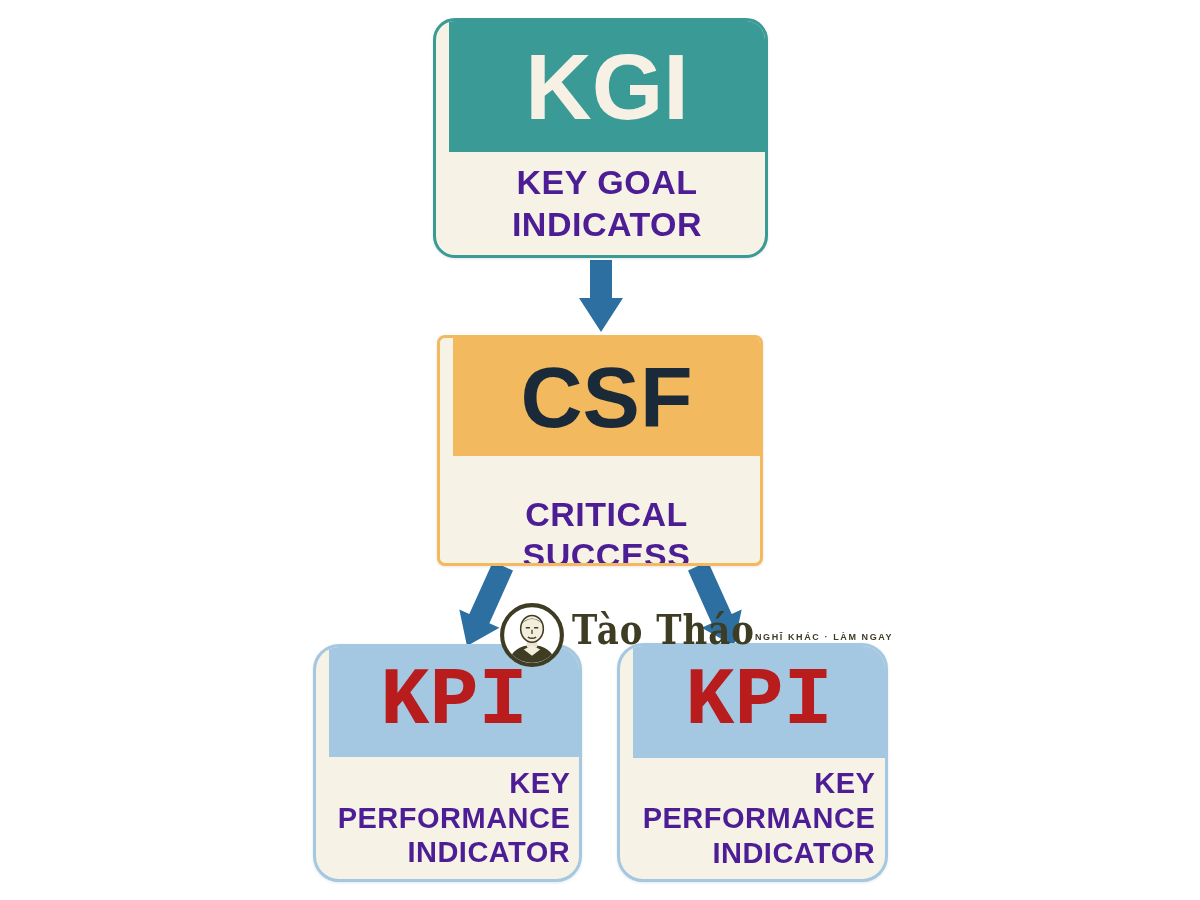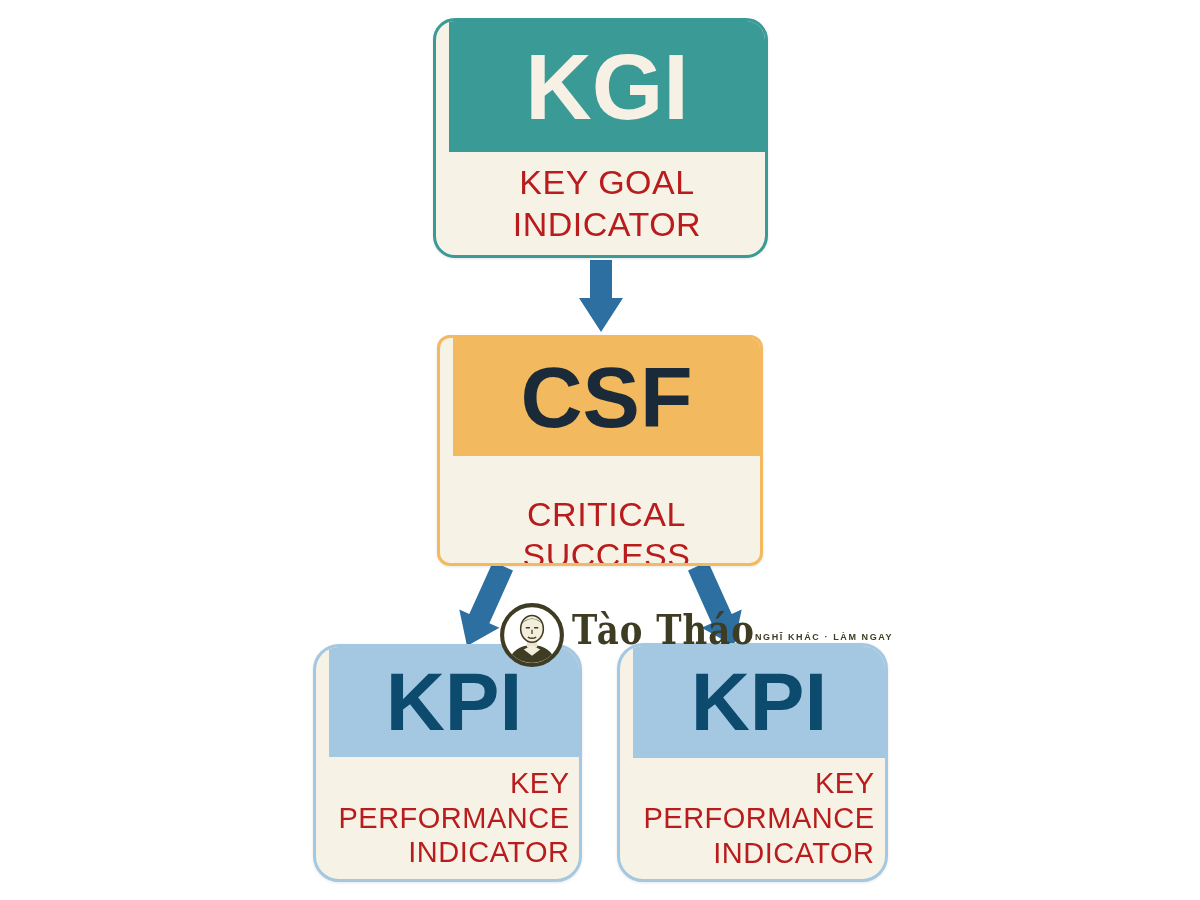--- a/index.html
+++ b/index.html
@@ -13,37 +13,37 @@
   .box{
     position:absolute;z-index:1;box-sizing:border-box;
     display:flex;flex-direction:column;
     background:#f7f2e6;border:3px solid #000;overflow:hidden;
     box-shadow:0 1px 3px rgba(0,0,0,0.10);
     padding-left:13px;
   }
   .box-header{display:flex;align-items:center;justify-content:center;flex:0 0 auto;}
   .box-body{flex:1 1 auto;display:flex;align-items:center;justify-content:center;text-align:center;}
   .abbr{font-weight:700;line-height:1;letter-spacing:0;}
-  .label{font-weight:400;color:#b91c1c;white-space:pre-line;line-height:1.22;letter-spacing:0.5px;}
+  .label{font-weight:700;color:#4c1d95;white-space:pre-line;line-height:1.22;letter-spacing:0.5px;}
 
   #kgi{left:433px;top:18px;width:335px;height:240px;border-color:#3a9a96;border-radius:22px;}
   #kgi .box-header{height:131px;background:#3a9a96;}
   #kgi .abbr{font-size:92px;color:#f6f1e4;}
   #kgi .label{font-size:34px;}
 
-  #csf{left:437px;top:335px;width:326px;height:231px;border-color:#f2b95e;border-radius:13px;}
+  #csf{left:437px;top:335px;width:326px;height:231px;border-color:#f2b95e;border-radius:8px;}
   #csf .box-header{height:118px;background:#f2b95e;}
   #csf .abbr{font-size:86px;color:#1b2a38;}
   #csf .label{font-size:34px;margin-top:38px;}
 
   #kpi-left{left:313px;top:644px;width:269px;height:238px;border-color:#a4c8e1;border-radius:26px;}
   #kpi-left .box-header{height:110px;background:#a4c8e1;}
   #kpi-right{left:617px;top:643px;width:271px;height:239px;border-color:#a4c8e1;border-radius:26px;}
   #kpi-right .box-header{height:112px;background:#a4c8e1;}
-  .kpi .abbr{font-size:82px;color:#0c4a6e;}
+  .kpi .abbr{font-size:82px;color:#b91c1c;font-family:Liberation Mono, monospace;}
   .kpi .label{font-size:29px;line-height:1.2;text-align:right;}
 
   
   .watermark{
     position:absolute;left:499px;top:602px;z-index:5;
     display:flex;align-items:flex-start;gap:7px;color:#3e3c22;
   }
   .wm-logo{flex:0 0 auto;}
   .wm-text{display:flex;flex-direction:row;align-items:center;padding-top:8px;}
   .wm-brand{

